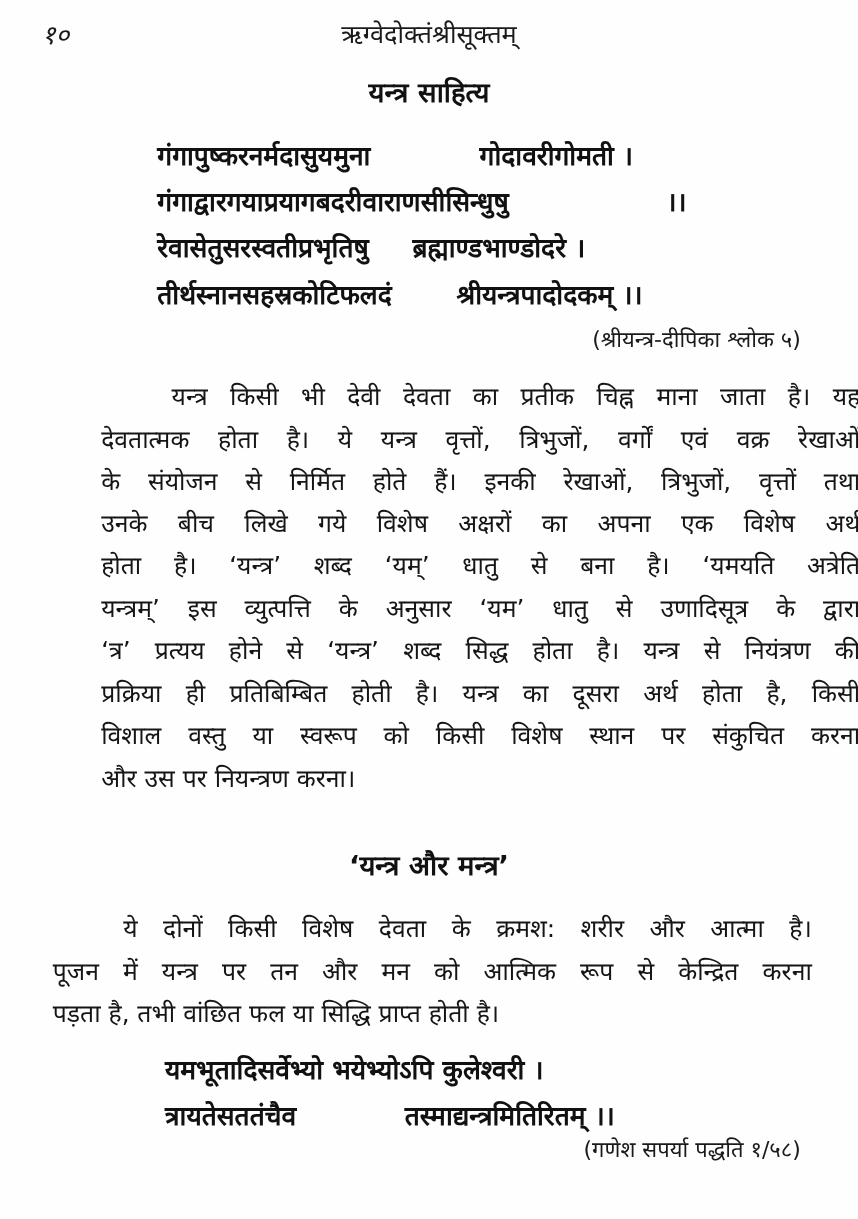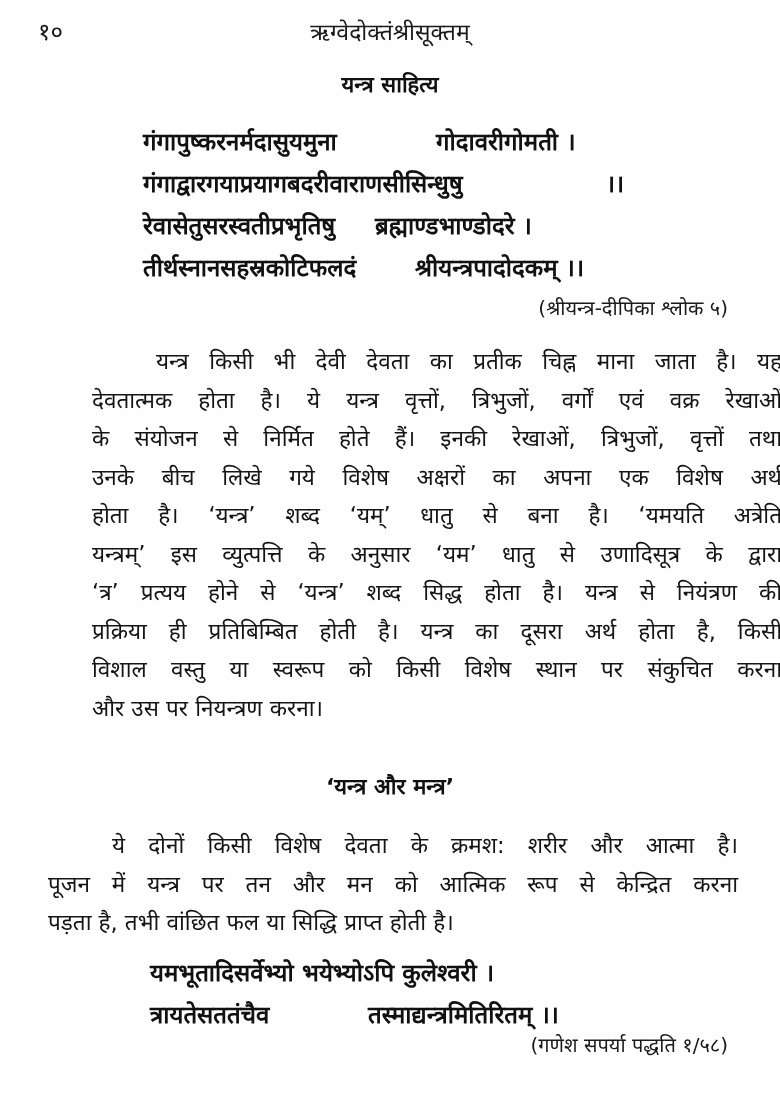--- a/index.html
+++ b/index.html
@@ -28,36 +28,37 @@
       width: 780px;
       height: 40px;
     }
     .page-number {
       position: absolute;
       left: 38px;
       top: 4px;
       font-size: 24px;
       line-height: 32px;
       color: #1a1a1a;
+      font-style: italic;
     }
     .running-title {
       position: absolute;
       left: 0; right: 0;
       text-align: center;
       top: 4px;
       font-size: 23px;
       line-height: 32px;
       color: #1a1a1a;
     }
     .section-title {
       position: absolute;
       left: 0; right: 0;
       text-align: center;
       font-weight: bold;
-      font-size: 22px;
+      font-size: 25px;
       line-height: 34px;
       color: #111;
     }
     .verse-block {
       position: absolute;
       left: 143px;
       width: 600px;
     }
     .verse-line {
       font-weight: bold;

